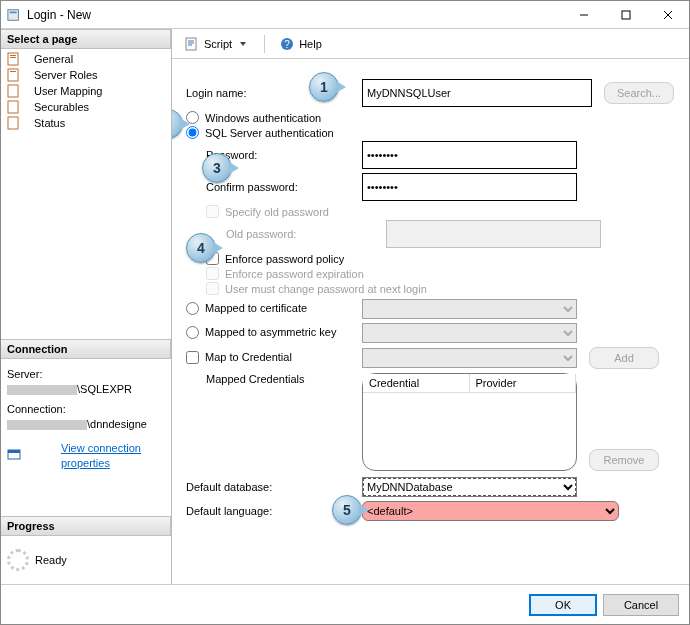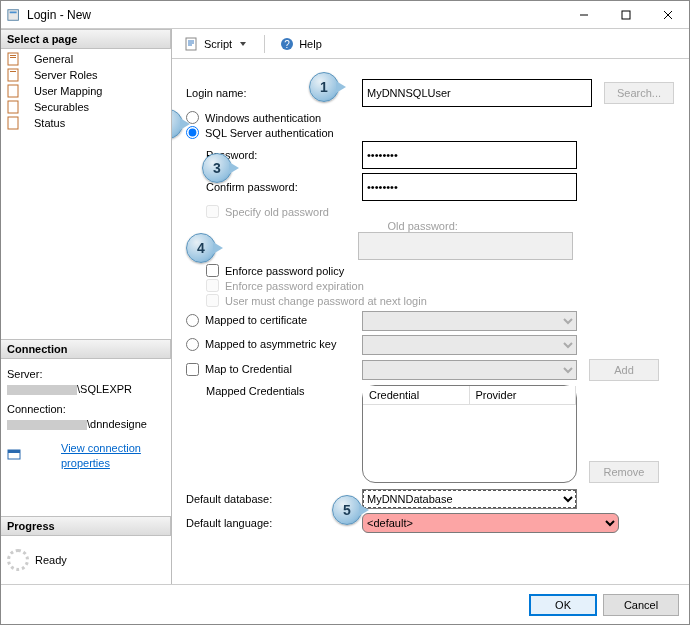--- a/index.html
+++ b/index.html
@@ -30,21 +30,21 @@
   .toolbtn .ico { width: 16px; height: 16px; }
   .dropdown-caret { width: 0; height: 0; border-left: 3px solid transparent; border-right: 3px solid transparent; border-top: 4px solid #444; margin: 0 4px; }
   .tool-div { width: 1px; height: 18px; background: #ccc; margin: 0 6px; }
   .formarea { flex: 1; padding: 20px 10px 6px 10px; overflow: hidden; position: relative; }
   .row { display: flex; align-items: center; margin-bottom: 4px; }
   .row > .lbl { width: 150px; padding-left: 4px; }
   .row.indent1 > .lbl { padding-left: 24px; width: 150px; }
   .txt { border: 1px solid #000000; height: 28px; padding: 1px 4px; font: inherit; background: #fff; }
   .txt[disabled] { background: #f0f0f0; color: #888; border-color: #c0c0c0; }
   .btn { border: 1px solid #adadad; background: #e1e1e1; height: 22px; padding: 0 12px; font: inherit; }
-  .btn[disabled] { color: #a0a0a0; background: #f0f0f0; border-color: #d0d0d0; }
+  .btn[disabled] { color: #a0a0a0; background: #f0f0f0; border-color: #d0d0d0; border-radius: 8px; }
   .btn.primary { border: 2px solid #0078d7; background: #e5f1fb; padding: 0 24px; }
   .radio, .check { display: flex; align-items: center; gap: 6px; padding-left: 4px; margin-bottom: 2px; }
   .disabled-text { color: #a0a0a0; }
   select.combo { height: 20px; border: 1px solid #7a7a7a; background: #e7e7e7; font: inherit; }
   select.combo[disabled] { background: #e1e1e1; color: #888; }
   .callout { position: absolute; width: 30px; height: 30px; border-radius: 50%; background: radial-gradient(circle at 35% 30%, #e7f0f6, #96c2e0 70%, #5a94bd); display: flex; align-items: center; justify-content: center; font-size: 14px; font-weight: bold; color: #1b3c56; border: 1px solid #5a94bd; box-shadow: 0 1px 2px rgba(0,0,0,.3); z-index:5; }
   .callout::after { content:""; position:absolute; right:-8px; top:50%; transform:translateY(-50%); width:0; height:0; border-top:6px solid transparent; border-bottom:6px solid transparent; border-left:10px solid #96c2e0; }
   .maplist { border: 1px solid #7a7a7a; height: 98px; background: #fff; }
   .maplist-head { display: flex; border-bottom: 1px solid #ddd; background: #fff; }
   .maplist-head > div { padding: 3px 6px; border-right: 1px solid #ddd; flex:1;}
@@ -196,21 +196,21 @@
         </div>
         <div class="row indent1">
           <span class="lbl">Confirm password:</span>
           <input class="txt" type="password" style="width: 215px; margin-left: 30px;" value="••••••••">
         </div>
 
         <label class="check disabled" style="padding-left:24px;">
             <input type="checkbox" disabled="" style="">
             <span class="disabled-text">Specify old password</span>
           </label>
-        <div class="row" style="padding-left:40px;flex-direction:column;">
+        <div class="row" style="padding-left:40px;">
           <span class="lbl disabled-text" style="width:134px;">Old password:</span>
           <input class="txt" disabled="" style="width: 215px; margin-left: 30px;">
         </div>
 
         <label class="check" style="padding-left:24px;">
             <input type="checkbox" style="">
             <span>Enforce password policy</span>
           </label>
         <label class="check disabled" style="padding-left:24px;">
             <input type="checkbox" disabled="" style="">

